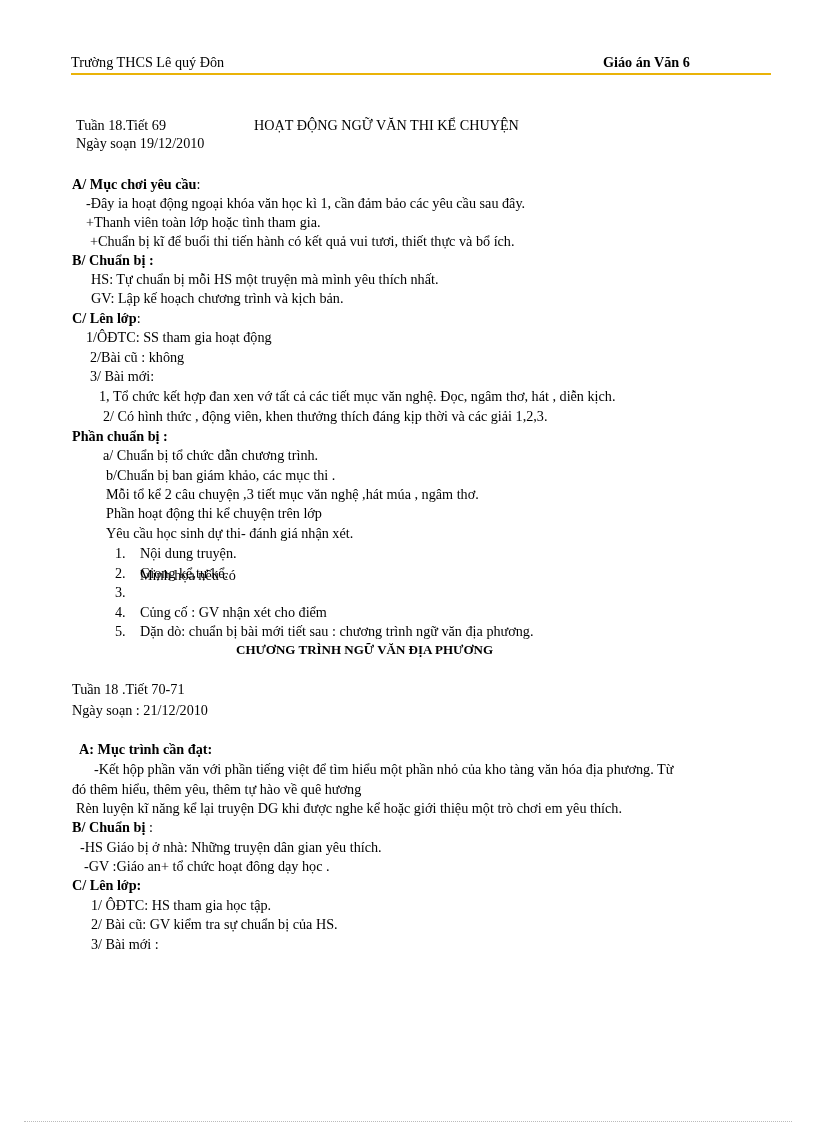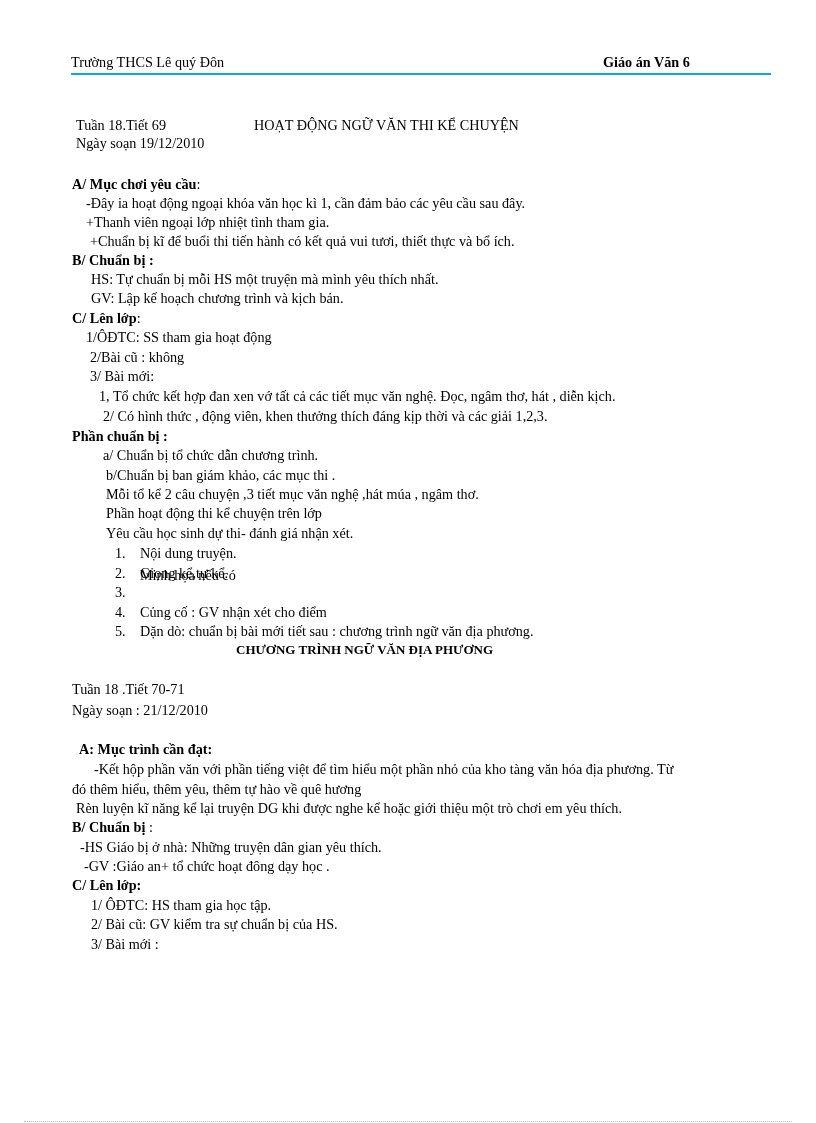--- a/index.html
+++ b/index.html
@@ -1,39 +1,39 @@
 <!DOCTYPE html>
 <html><head>
 <meta charset="utf-8">
 <style>
   html, body { margin: 0; padding: 0; background: #ffffff; }
   body { width: 816px; height: 1123px; position: relative; overflow: hidden;
          font-family: "Liberation Serif", "DejaVu Serif", serif; color: #000; font-size: 14.2px; }
-  .hdr { position: absolute; left: 71px; width: 700px; top: 53px; height: 20px; border-bottom: 2px solid #0ea5e9; }
+  .hdr { position: absolute; left: 71px; width: 700px; top: 53px; height: 20px; border-bottom: 2px solid #eab308; }
   .hdr .l { position: absolute; left: 0; top: 1px; }
   .hdr .r { position: absolute; left: 532px; top: 1px; font-weight: bold; }
   .ln { position: absolute; white-space: nowrap; line-height: 18px; }
   .b { font-weight: bold; }
   .bottom-rule { position: absolute; left: 24px; right: 24px; top: 1121px; border-top: 1px dotted #bbb; }
 </style>
 </head>
 <body>
 
 <div class="hdr">
   <span class="l">Trường THCS Lê quý Đôn</span>
   <span class="r">Giáo án Văn 6</span>
 </div>
 
 <div class="ln" style="left:76px;top:116px">Tuần 18.Tiết 69</div>
 <div class="ln" style="left:254px;top:116px">HOẠT ĐỘNG NGỮ VĂN THI KỂ CHUYỆN</div>
 <div class="ln" style="left:76px;top:134px">Ngày soạn 19/12/2010</div>
 
 <div class="ln" style="left:72px;top:175px"><span class="b">A/ Mục chơi yêu cầu</span><span>:</span></div>
 <div class="ln" style="left:86px;top:194px">-Đây ia hoạt động ngoại  khóa văn học kì 1, cần đảm bảo các yêu cầu sau đây.</div>
-<div class="ln" style="left:86px;top:213px">+Thanh  viên ngoại lớp nhiệt  tình  tham gia.</div>
+<div class="ln" style="left:86px;top:213px">+Thanh  viên toàn lớp hoặc  tình  tham gia.</div>
 <div class="ln" style="left:90px;top:232px">+Chuẩn  bị kĩ để buổi thi tiến hành có kết quả vui tươi, thiết  thực và bổ ích.</div>
 
 <div class="ln b" style="left:72px;top:251px">B/ Chuẩn  bị :</div>
 <div class="ln" style="left:91px;top:270px">HS: Tự chuẩn  bị mỗi HS một truyện  mà mình  yêu thích  nhất.</div>
 <div class="ln" style="left:91px;top:289px">GV: Lập kế hoạch chương trình  và kịch bản.</div>
 
 <div class="ln" style="left:72px;top:309px"><span class="b">C/ Lên lớp</span><span>:</span></div>
 <div class="ln" style="left:86px;top:328px">1/ÔĐTC: SS tham gia hoạt động</div>
 <div class="ln" style="left:90px;top:348px">2/Bài cũ : không</div>
 <div class="ln" style="left:90px;top:367px">3/ Bài mới:</div>

